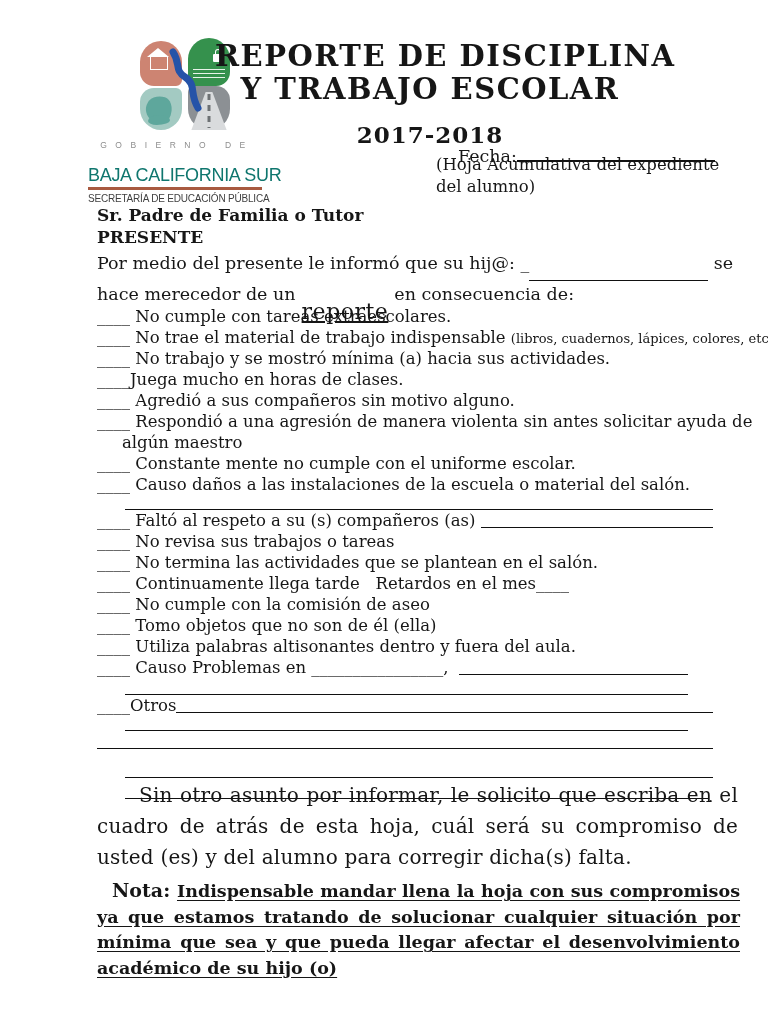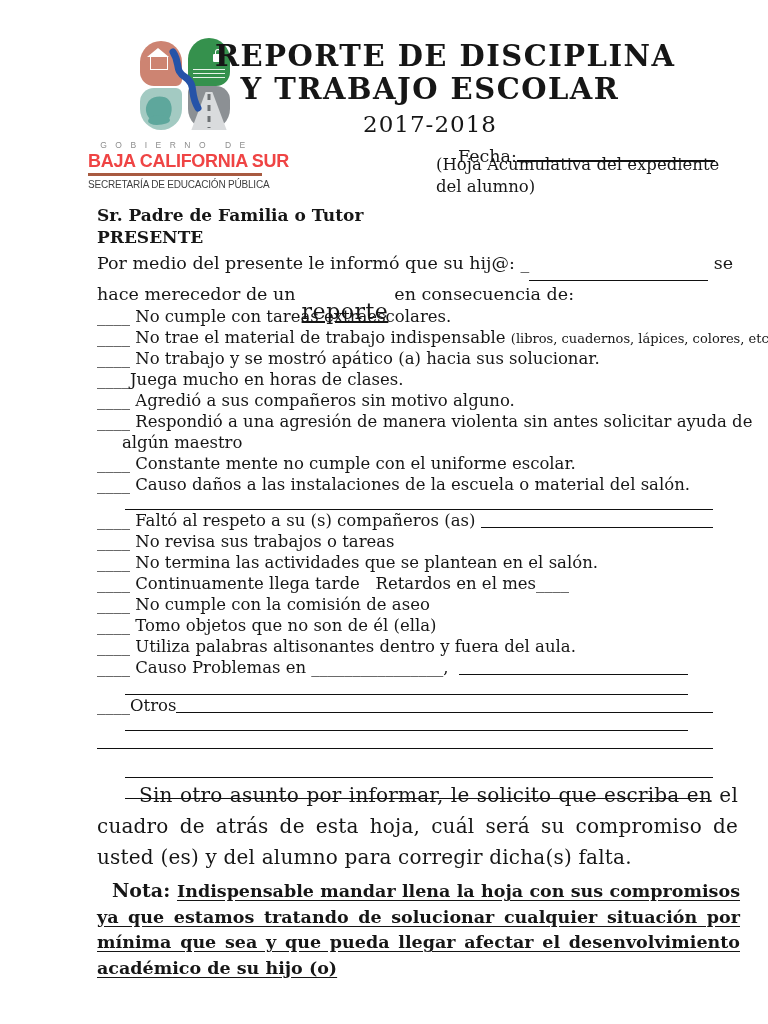--- a/index.html
+++ b/index.html
@@ -26,25 +26,25 @@
   .map-blob{position:absolute; left:6px; top:8px; width:26px; height:26px; background:#5ea79c; border-radius:58% 42% 55% 45%/50% 60% 40% 50%; transform:rotate(18deg);}
   .map-blob2{position:absolute; left:8px; bottom:5px; width:22px; height:10px; background:#5ea79c; border-radius:50% 50% 60% 40%/60% 50% 50% 40%;}
   .road{position:absolute; left:0; right:0; bottom:0; top:6px; clip-path:polygon(42% 0,58% 0,92% 100%,8% 100%); background:#d9dbdd;}
   .road-dash{position:absolute; left:50%; top:8px; bottom:2px; width:3px; transform:translateX(-50%);
     background:repeating-linear-gradient(180deg,#6d7174 0 6px, transparent 6px 11px);}
   .swoosh{position:absolute; left:0; top:0;}
 
   
   .title-block{position:absolute; left:215px; top:40px; width:430px; text-align:center;}
   .title-line{font-size:29px; font-weight:700; letter-spacing:1.5px; line-height:33px; white-space:nowrap;}
-  .title-year{font-size:23px; font-weight:400; letter-spacing:1px; margin-top:5px;}
+  .title-year{font-size:23px; font-weight:700; letter-spacing:1px; margin-top:15px;}
 
   .gov{position:absolute; left:88px; top:140px; width:176px; font-family:"Liberation Sans", sans-serif;text-align:center;}
   .gov-line1{font-size:8.5px; color:#8e8e8e; letter-spacing:8.5px; white-space:nowrap; margin-left:2px;}
-  .gov-line2{font-size:18px; font-weight:700; color:#ef4444; letter-spacing:-0.3px; white-space:nowrap; margin-top:1px;}
+  .gov-line2{font-size:18px; font-weight:400; color:#0f766e; letter-spacing:-0.3px; white-space:nowrap; margin-top:15px;}
   .gov-rule{width:174px; height:2.5px; background:#a85a40; margin-top:1px;}
   .gov-line3{font-size:10px; color:#3f3f3f; letter-spacing:-0.2px; white-space:nowrap; margin-top:3px;}
 
   .fecha{position:absolute; left:458px; top:146px; font-size:17.5px; white-space:nowrap;}
   .fecha-line{display:inline-block; width:198px; border-bottom:2px solid #111; height:14px;}
   .hoja-note{position:absolute; right:22px; top:154px; width:310px; font-size:16.5px; line-height:22px;}
 
   
   .recipient{position:absolute; left:97px; top:204px; font-size:17px; font-weight:700; line-height:22px;}
   .intro{position:absolute; left:97px; top:253px; width:636px; font-size:17.5px;}
@@ -131,21 +131,21 @@
 
   <div class="checklist">
       <div class="cl-row">
         <span class="cl-text">____ No cumple con tareas extraescolares.</span>
       </div>
       <div class="cl-row">
         <span class="cl-text">____ No trae el material de trabajo indispensable </span>
         <span class="cl-small">(libros, cuadernos, lápices, colores, etc)</span>
       </div>
       <div class="cl-row">
-        <span class="cl-text">____ No trabajo y se mostró apático (a) hacia sus solucionar.</span>
+        <span class="cl-text">____ No trabajo y se mostró mínima (a) hacia sus actividades.</span>
       </div>
       <div class="cl-row">
         <span class="cl-text">____Juega mucho en horas de clases.</span>
       </div>
       <div class="cl-row">
         <span class="cl-text">____ Agredió a sus compañeros sin motivo alguno.</span>
       </div>
       <div class="cl-row">
         <span class="cl-text">____ Respondió a una agresión de manera violenta sin antes solicitar ayuda de</span>
       </div>

